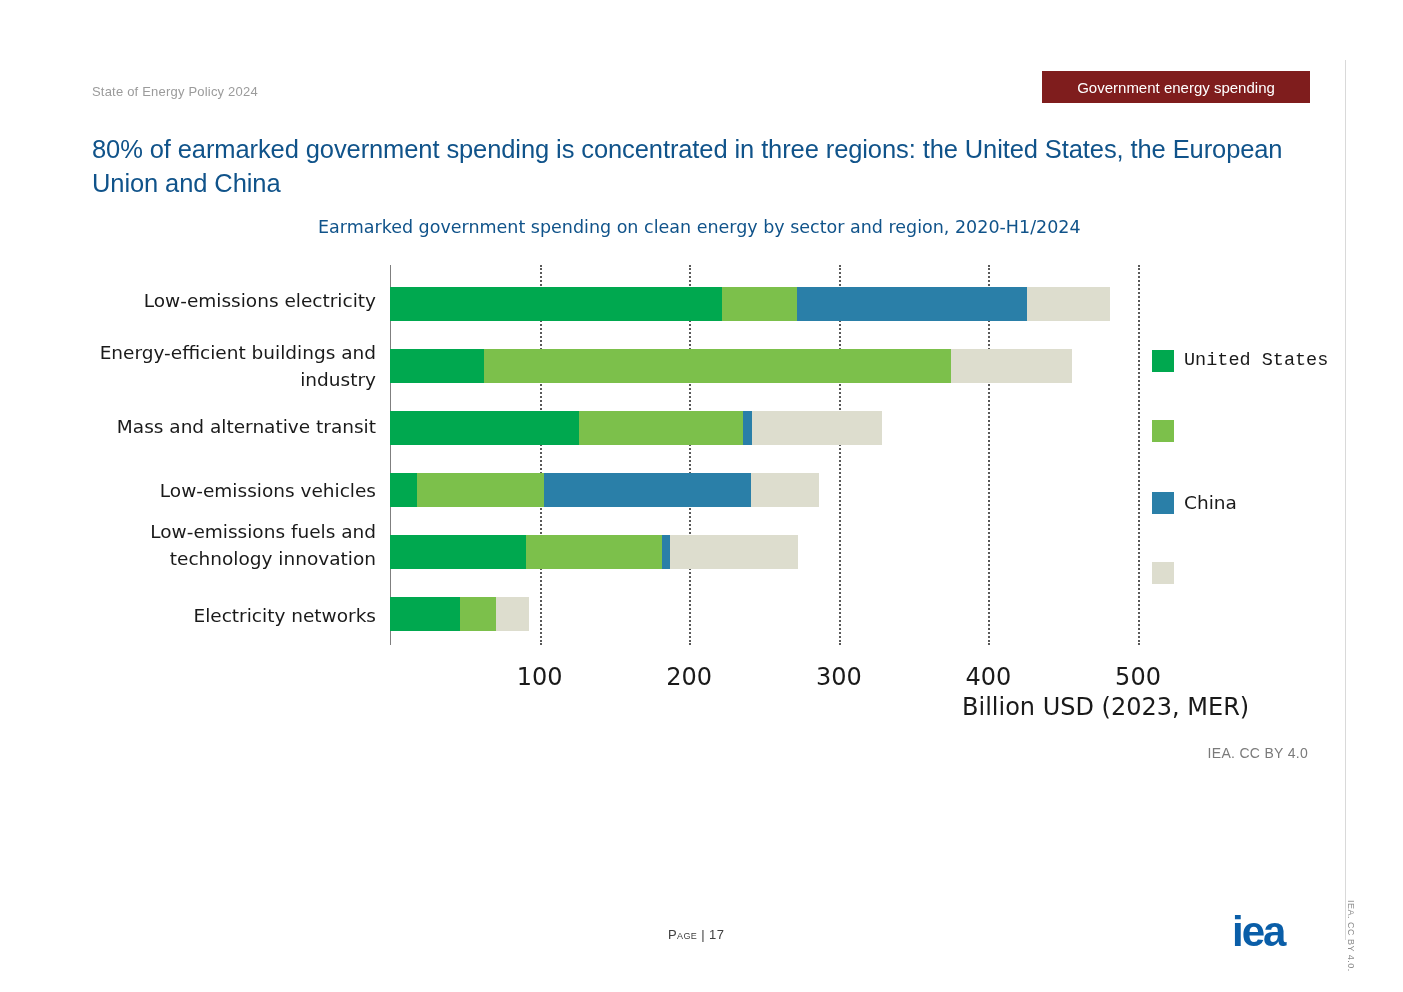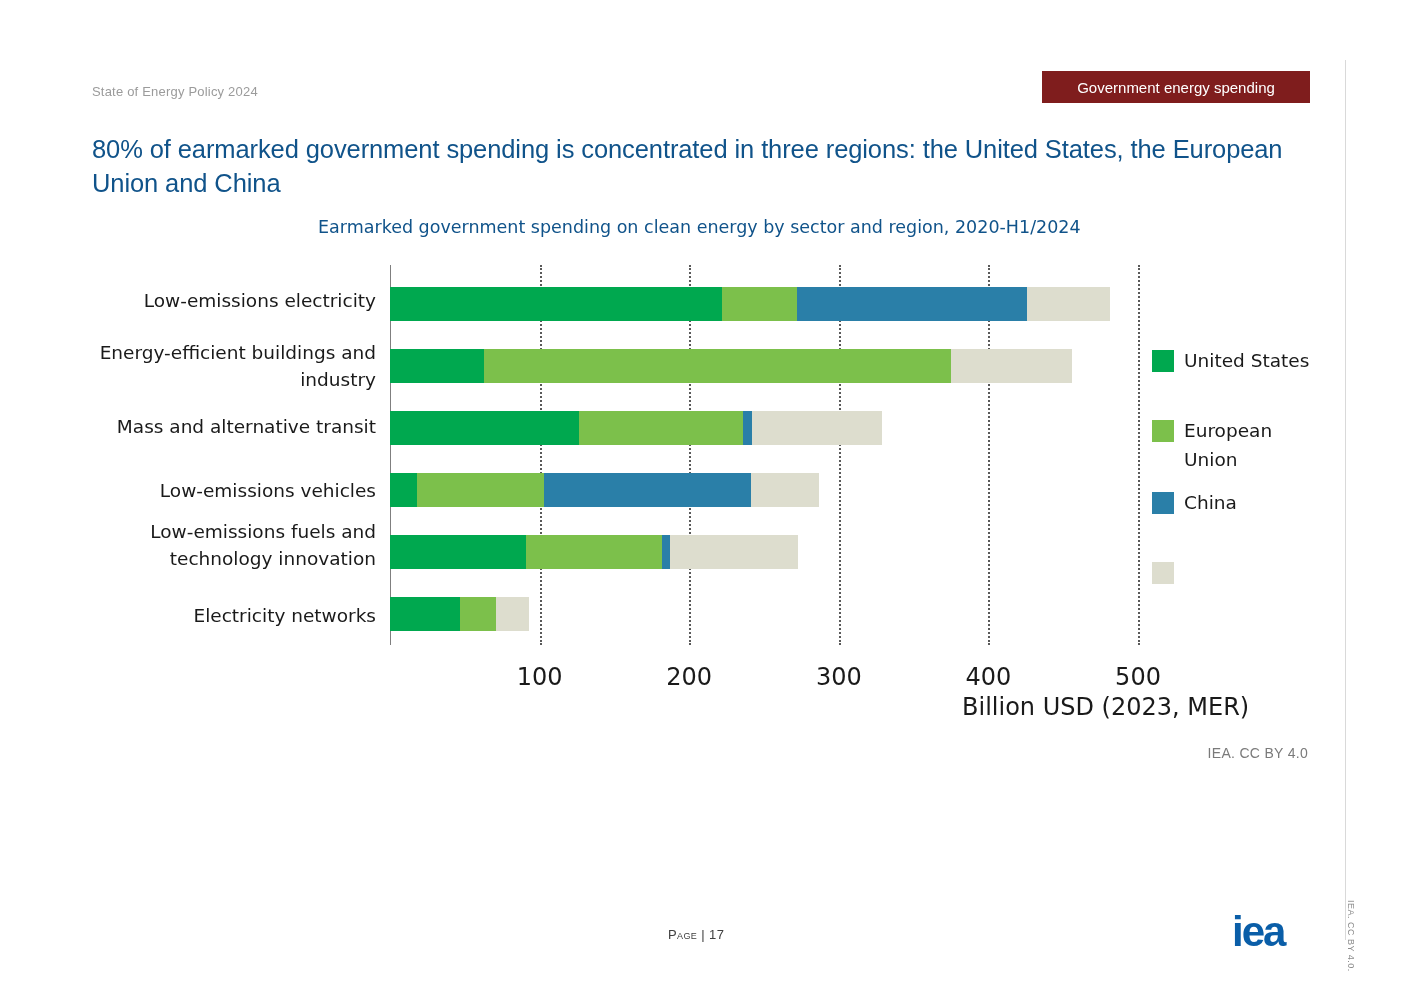--- a/index.html
+++ b/index.html
@@ -259,25 +259,24 @@
       <div class="tick-label" style="left: 539.606px;">100</div>
       <div class="tick-label" style="left: 689.213px;">200</div>
       <div class="tick-label" style="left: 838.819px;">300</div>
       <div class="tick-label" style="left: 988.425px;">400</div>
       <div class="tick-label" style="left: 1138.03px;">500</div>
     </div>
   <div class="axis-title">Billion USD (2023, MER)</div>
   <div class="legend" id="legend">
       <div class="legend-item" style="top: 0px;">
         <span class="legend-swatch" style="background: rgb(0, 168, 79);"></span>
-        <span class="legend-text" style="width: auto;">United States</span>
+        <span class="legend-text" style="width: auto; font-family: Liberation Mono, monospace;">United States</span>
       </div>
       <div class="legend-item" style="top: 70px;">
         <span class="legend-swatch" style="background: rgb(124, 192, 75);"></span>
-        <span class="legend-text" style="width: 120px;">European Union</span>
       </div>
       <div class="legend-item" style="top: 142px;">
         <span class="legend-swatch" style="background: rgb(42, 127, 168);"></span>
         <span class="legend-text" style="width: auto;">China</span>
       </div>
       <div class="legend-item" style="top: 212px;">
         <span class="legend-swatch" style="background: rgb(221, 221, 206);"></span>
       </div>
     </div>
 </div>

